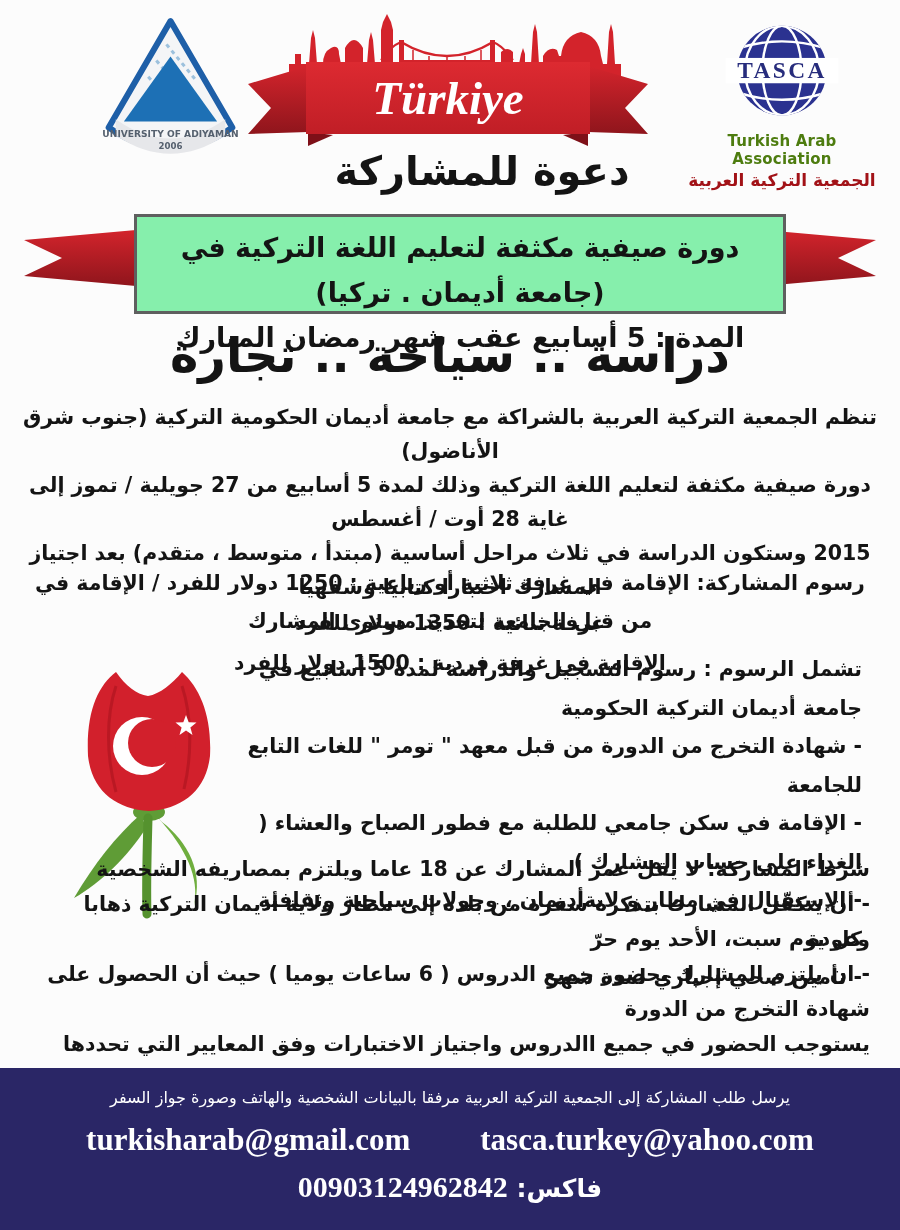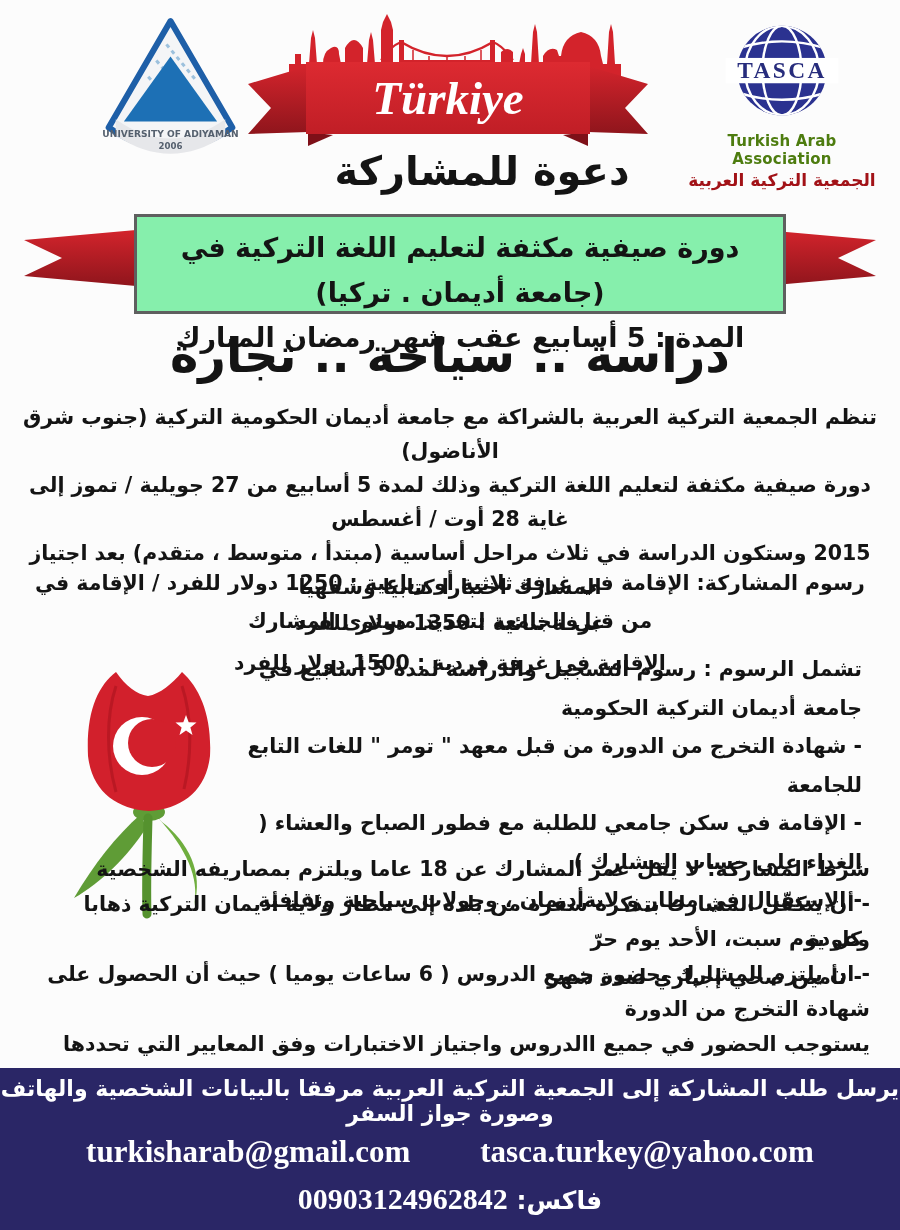--- a/index.html
+++ b/index.html
@@ -34,22 +34,22 @@
   .fees{position:absolute;top:563px;left:20px;right:20px;text-align:center;direction:rtl;
     font-size:20.5px;font-weight:700;line-height:40px;}
   .includes{position:absolute;top:650px;right:38px;width:630px;direction:rtl;text-align:right;
     font-size:20.5px;font-weight:700;line-height:38.5px;}
   .rose{position:absolute;left:46px;top:656px;width:210px;height:268px;}
   .conditions{position:absolute;top:852px;right:30px;left:30px;direction:rtl;text-align:right;
     font-size:20.5px;font-weight:700;line-height:35px;}
   
   .footer{position:absolute;top:1068px;left:0;right:0;bottom:0;background:#2a2666;color:#ffffff;
     text-align:center;}
-  .footer-instruction{padding-top:8px;font-size:22px;font-weight:700;direction:rtl;}
-  .footer-emails{margin-top:8px;display:flex;justify-content:center;gap:70px;
+  .footer-instruction{padding-top:20px;font-size:16px;font-weight:400;direction:rtl;}
+  .footer-emails{margin-top:15px;display:flex;justify-content:center;gap:70px;
     font-family:"Liberation Serif","DejaVu Serif",serif;font-size:31px;font-weight:600;}
   .footer-fax{margin-top:12px;direction:rtl;font-size:25px;font-weight:800;}
   .footer-fax .fax-number{font-family:"Liberation Serif","DejaVu Serif",serif;font-size:30px;font-weight:600;}
 </style>
 </head>
 <body>
 
 <div class="page">
 
   <svg class="uni-logo" viewBox="0 0 160 150">

